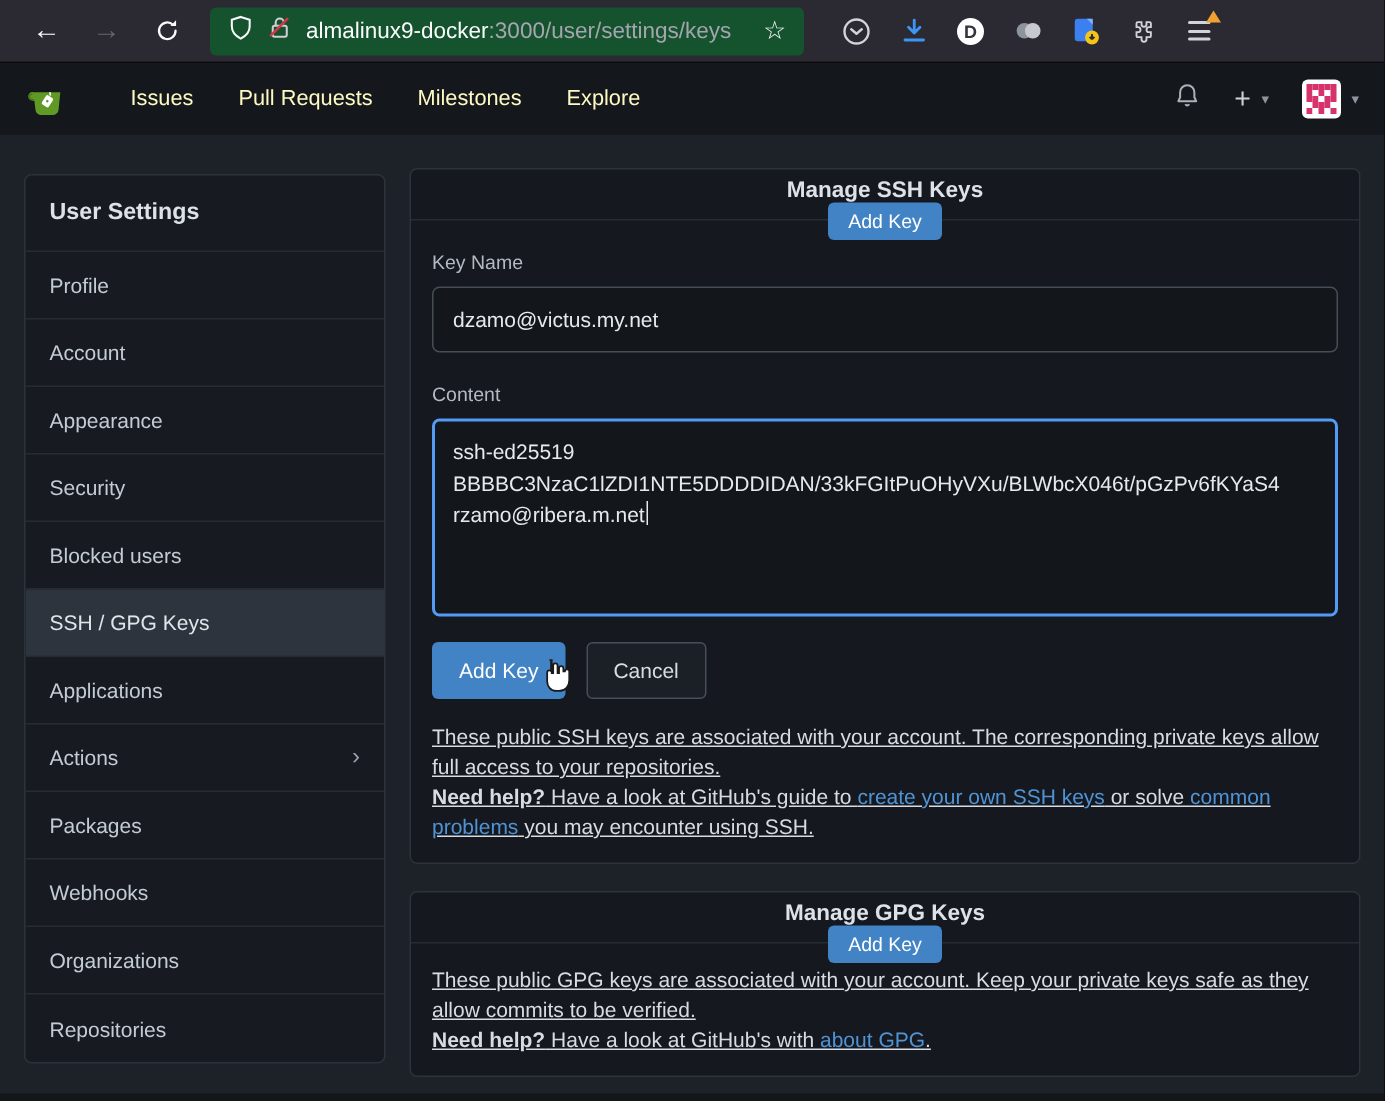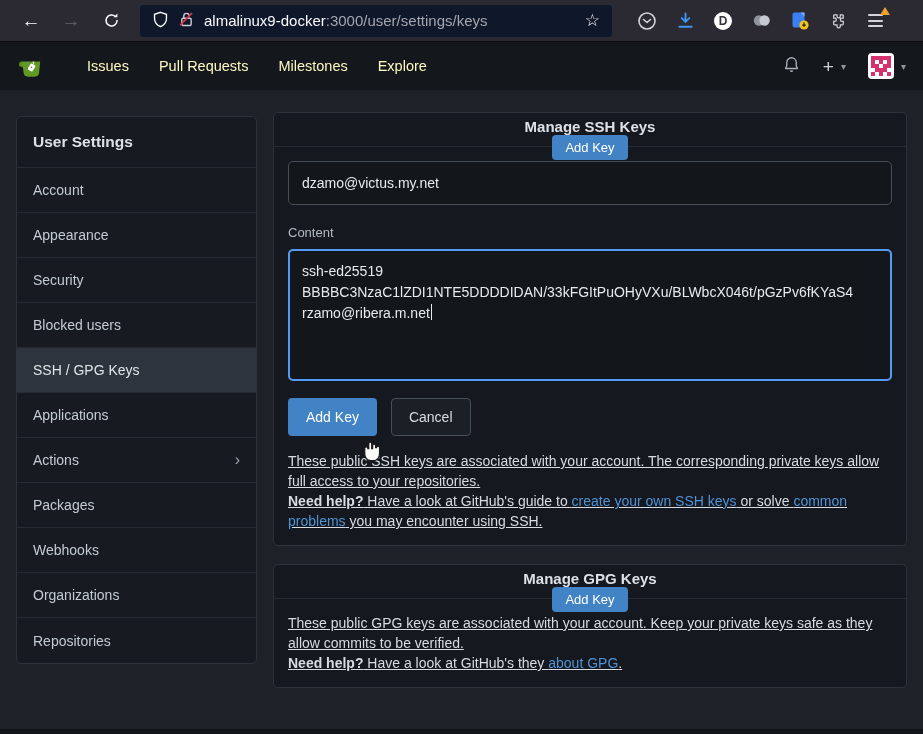--- a/index.html
+++ b/index.html
@@ -12,21 +12,21 @@
   .browser-toolbar{
     position:absolute; top:0; left:0; width:100%; height:42px;
     background:#2b2a33; border-bottom:1px solid #0c0c0e;
     display:flex; align-items:center; padding:0 10px;
   }
   .tb-navgroup{ display:flex; align-items:center; gap:10px; margin-left:6px; }
   .tb-btn{ width:30px; height:30px; display:flex; align-items:center; justify-content:center;
     color:#fbfbfe; font-size:19px; border-radius:4px; }
   .tb-btn.disabled{ color:#66656f; }
   .urlbar{
-    margin-left:14px; width:472px; height:32px; background:#0f172a; border-radius:4px;
+    margin-left:14px; width:396px; height:32px; background:#14532d; border-radius:4px;
     display:flex; align-items:center; padding:0 12px; gap:9px; font-size:15px; color:#fbfbfe;
   }
   .url-domain{ color:#fbfbfe; }
   .url-path{ color:#a5a5af; }
   .url-star{ margin-left:auto; font-size:17px; color:#fbfbfe; }
   .tb-right{ display:flex; align-items:center; gap:16px; margin-left:24px; }
   .tb-icon{ width:22px; height:22px; display:flex; align-items:center; justify-content:center; position:relative; }
   .dr-circle{ width:18px; height:18px; border-radius:50%; background:#fff; color:#35343c;
     font-weight:bold; font-size:12px; display:flex; align-items:center; justify-content:center; }
   .hamburger{ display:flex; flex-direction:column; gap:3.5px; }
@@ -220,20 +220,21 @@
           </span>
         <span class="caret">▾</span>
       </span>
     </div>
   </div>
 
   <div class="page">
 
     <aside class="sidebar">
       <div class="sb-header">User Settings</div>
+      <div class="sb-item">Profile</div>
       <div class="sb-item">Account</div>
       <div class="sb-item">Appearance</div>
       <div class="sb-item">Security</div>
       <div class="sb-item">Blocked users</div>
       <div class="sb-item active">SSH / GPG Keys</div>
       <div class="sb-item">Applications</div>
       <div class="sb-item">
         <span>Actions</span>
         <span class="sb-chev">›</span>
       </div>
@@ -244,20 +245,21 @@
     </aside>
 
     <main class="content">
 
       <section class="panel">
         <div class="panel-header">
           <span class="panel-title">Manage SSH Keys</span>
           <button class="btn-small">Add Key</button>
         </div>
         <div class="panel-body">
+          <label class="field-label">Key Name</label>
           <input class="text-input" type="text" value="dzamo@victus.my.net" style="">
           <div class="field-gap"></div>
           <label class="field-label">Content</label>
           <div class="fake-textarea"><span>ssh-ed25519 BBBBC3NzaC1lZDI1NTE5DDDDIDAN/33kFGItPuOHyVXu/BLWbcX046t/pGzPv6fKYaS4 rzamo@ribera.m.net</span><span class="text-caret"></span></div>
           <div class="btn-row">
             <button class="btn-primary">Add Key</button>
             <button class="btn-default">Cancel</button>
           </div>
           <div class="help">
             <div><span>These public SSH keys are associated with your account. The corresponding private keys allow full access to your repositories.</span></div>
@@ -267,21 +269,21 @@
       </section>
 
       <section class="panel">
         <div class="panel-header">
           <span class="panel-title">Manage GPG Keys</span>
           <button class="btn-small">Add Key</button>
         </div>
         <div class="panel-body">
           <div class="help">
             <div><span>These public GPG keys are associated with your account. Keep your private keys safe as they allow commits to be verified.</span></div>
-            <div><span class="bold">Need help?</span><span> Have a look at GitHub's they </span><a>about GPG</a><span>.</span></div>
+            <div><span class="bold">Need help?</span><span> Have a look at GitHub's with </span><a>about GPG</a><span>.</span></div>
           </div>
         </div>
       </section>
 
     </main>
     <div class="page-footer-strip"></div>
   </div>
 
   <svg class="mouse-cursor" viewBox="0 0 24 24">
     <path d="M9.5 2.8c.8 0 1.4.6 1.4 1.4v6.6h.9V6.2c0-.8.6-1.4 1.3-1.4s1.4.6 1.4 1.4v4.6h.9V8c0-.8.6-1.4 1.3-1.4.8 0 1.4.6 1.4 1.4v1.8h.9c0-.7.6-1.3 1.3-1.3.8 0 1.4.6 1.4 1.4v5.3c0 3.8-2.4 6.6-6.2 6.6h-1.8c-3.3 0-5.6-2.7-5.6-6v-5.2c0-.8.6-1.4 1.4-1.4.4 0 .8.2 1 .4V4.2c0-.8.6-1.4 1-1.4z" fill="#ffffff" stroke="#1a1a1a" stroke-width="1.1"></path>

